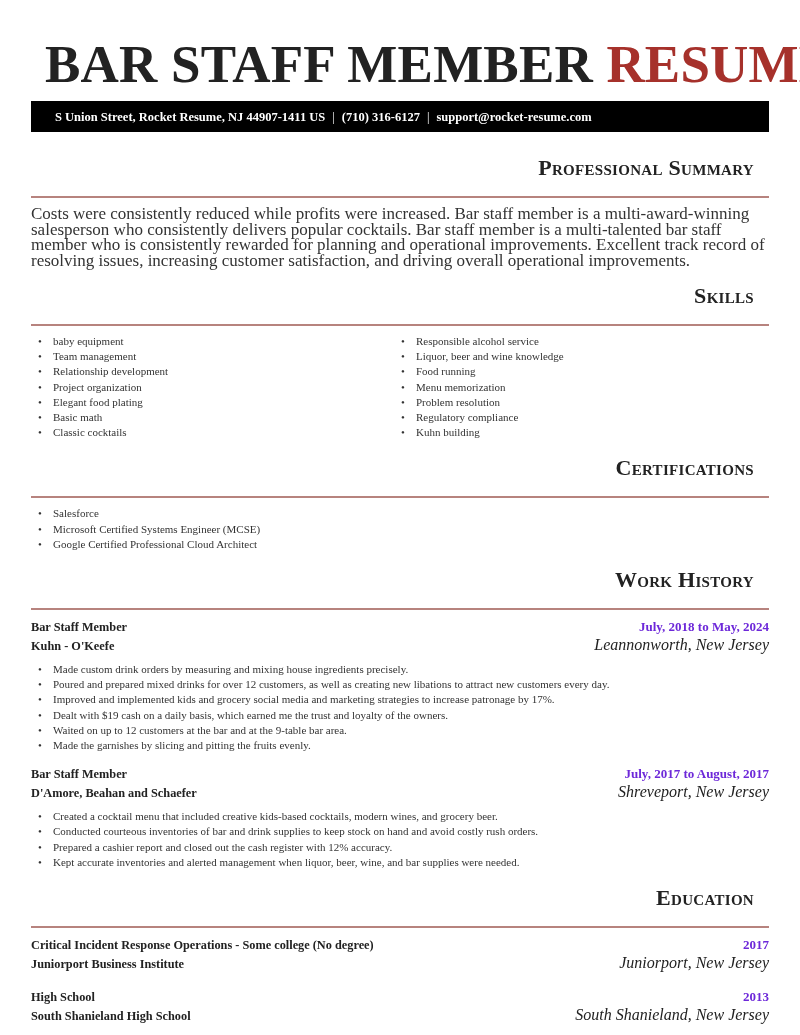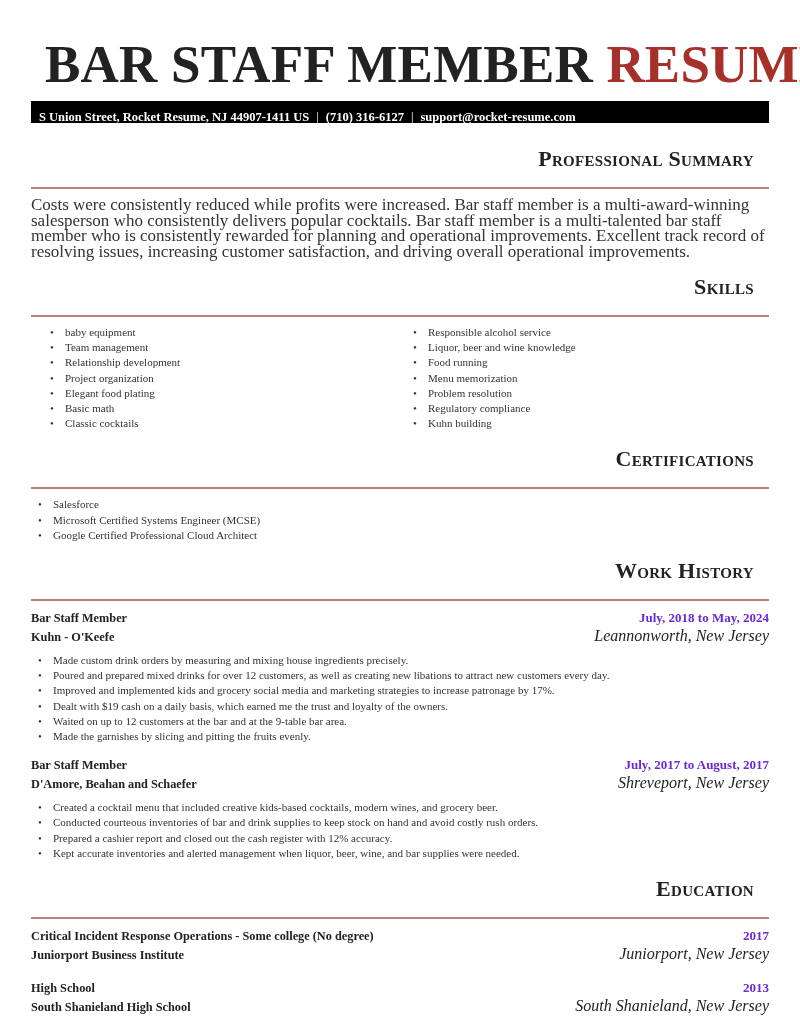--- a/index.html
+++ b/index.html
@@ -9,41 +9,41 @@
     color: #222222;
   }
   .page { padding: 0 31px 0 31px; }
   .title {
     margin: 14px; padding-top: 27px;
     font-size: 53px; line-height: 46px; font-weight: bold;
     letter-spacing: 0.2px; color: #222222; white-space: nowrap;
   }
   .title .accent { color: #a6312b; }
   .contact-bar {
-    margin-top: 12px; height: 22px; background: #000000; color: #ffffff;
+    margin-top: 12px; height: 31px; background: #000000; color: #ffffff;
     font-size: 12.5px; font-weight: bold; line-height: 33px;
-    padding-left: 8px; white-space: nowrap;
+    padding-left: 24px; white-space: nowrap;
   }
   .contact-bar .sep { padding: 0 7px; font-weight: normal; }
   .section-title {
     margin: 15px; font-variant: small-caps; font-weight: bold;
     font-size: 22px; line-height: 26px; color: #222222;
     letter-spacing: 0.3px;
     text-align: right;
   }
   .rule { height: 2px; background: #b7837e; margin-top: 5px; margin-bottom: 8px; }
   .summary { font-size: 17px; line-height: 15.5px; margin: 0; color: #333; }
   ul.bul { list-style: none; margin: 0; padding: 0; }
   ul.bul li {
     position: relative; padding-left: 22px; font-size: 11px; line-height: 15.2px; color: #333;
   }
   ul.bul li::before {
     content: "\2022"; position: absolute; left: 7px; top: 0; font-size: 11px; color: #333;
   }
-  .cols { display: flex; justify-content: flex-end; }
+  .cols { display: flex; }
   .cols .col { width: 363px; }
   .row { display: flex; justify-content: space-between; align-items: baseline; }
   .job-title, .company { font-weight: bold; font-size: 12.3px; line-height: 18px; color: #222; }
   .date { font-size: 13px; line-height: 18px; color: #6d28d9; font-weight: bold; }
   .loc { font-size: 16px; line-height: 18px; font-style: italic; color: #222; }
 </style>
 </head>
 <body>
 
 <div class="page">

